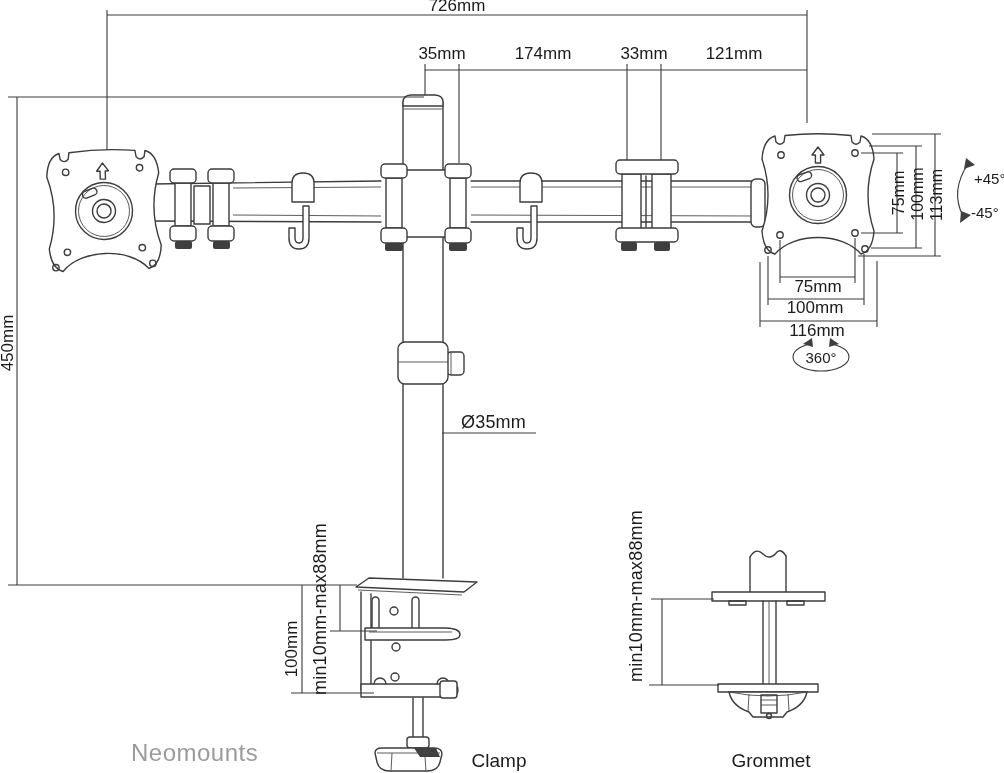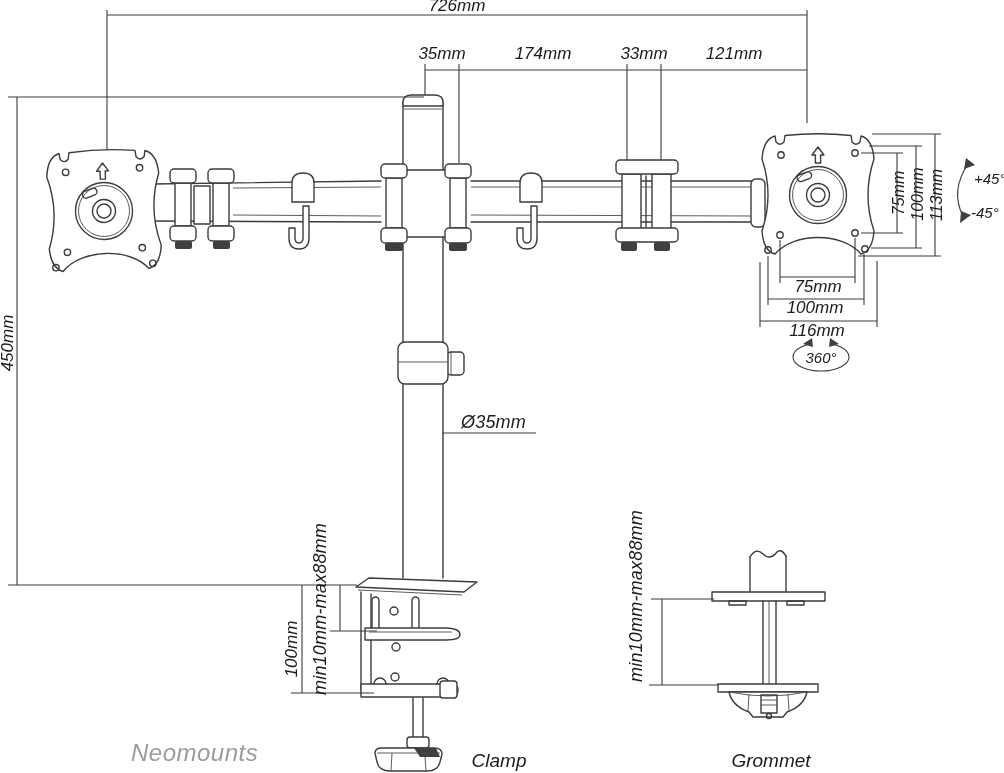--- a/index.html
+++ b/index.html
@@ -1,17 +1,17 @@
 <!DOCTYPE html>
 <html><head>
 <meta charset="utf-8">
 <style>
   html,body{margin:0;padding:0;background:#ffffff;}
   .stage{position:relative;width:1004px;height:773px;background:#ffffff;overflow:hidden;
-         font-family:"Liberation Sans", sans-serif;font-style:italic;}
+         font-family:"Liberation Sans", sans-serif;}
   svg{position:absolute;left:0;top:0;}
   .ln{stroke:#3c3c3c;stroke-width:1.4;fill:none;stroke-linecap:round;stroke-linejoin:round;}
   .lnthin{stroke:#4a4a4a;stroke-width:0.9;fill:none;}
   .wh{fill:#ffffff;stroke:#3c3c3c;stroke-width:1.4;stroke-linejoin:round;}
   .dark{fill:#3f3f3f;stroke:none;}
   .dim{stroke:#3a3a3a;stroke-width:1.1;fill:none;}
   .dimtxt{fill:#1b1b1b;font-size:17px;}
   .dimtxt-sm{fill:#1b1b1b;font-size:15px;}
   .dimtxt-v{fill:#1b1b1b;font-size:16px;}
   .dimtxt-rng{fill:#1b1b1b;font-size:18px;letter-spacing:.2px;}

